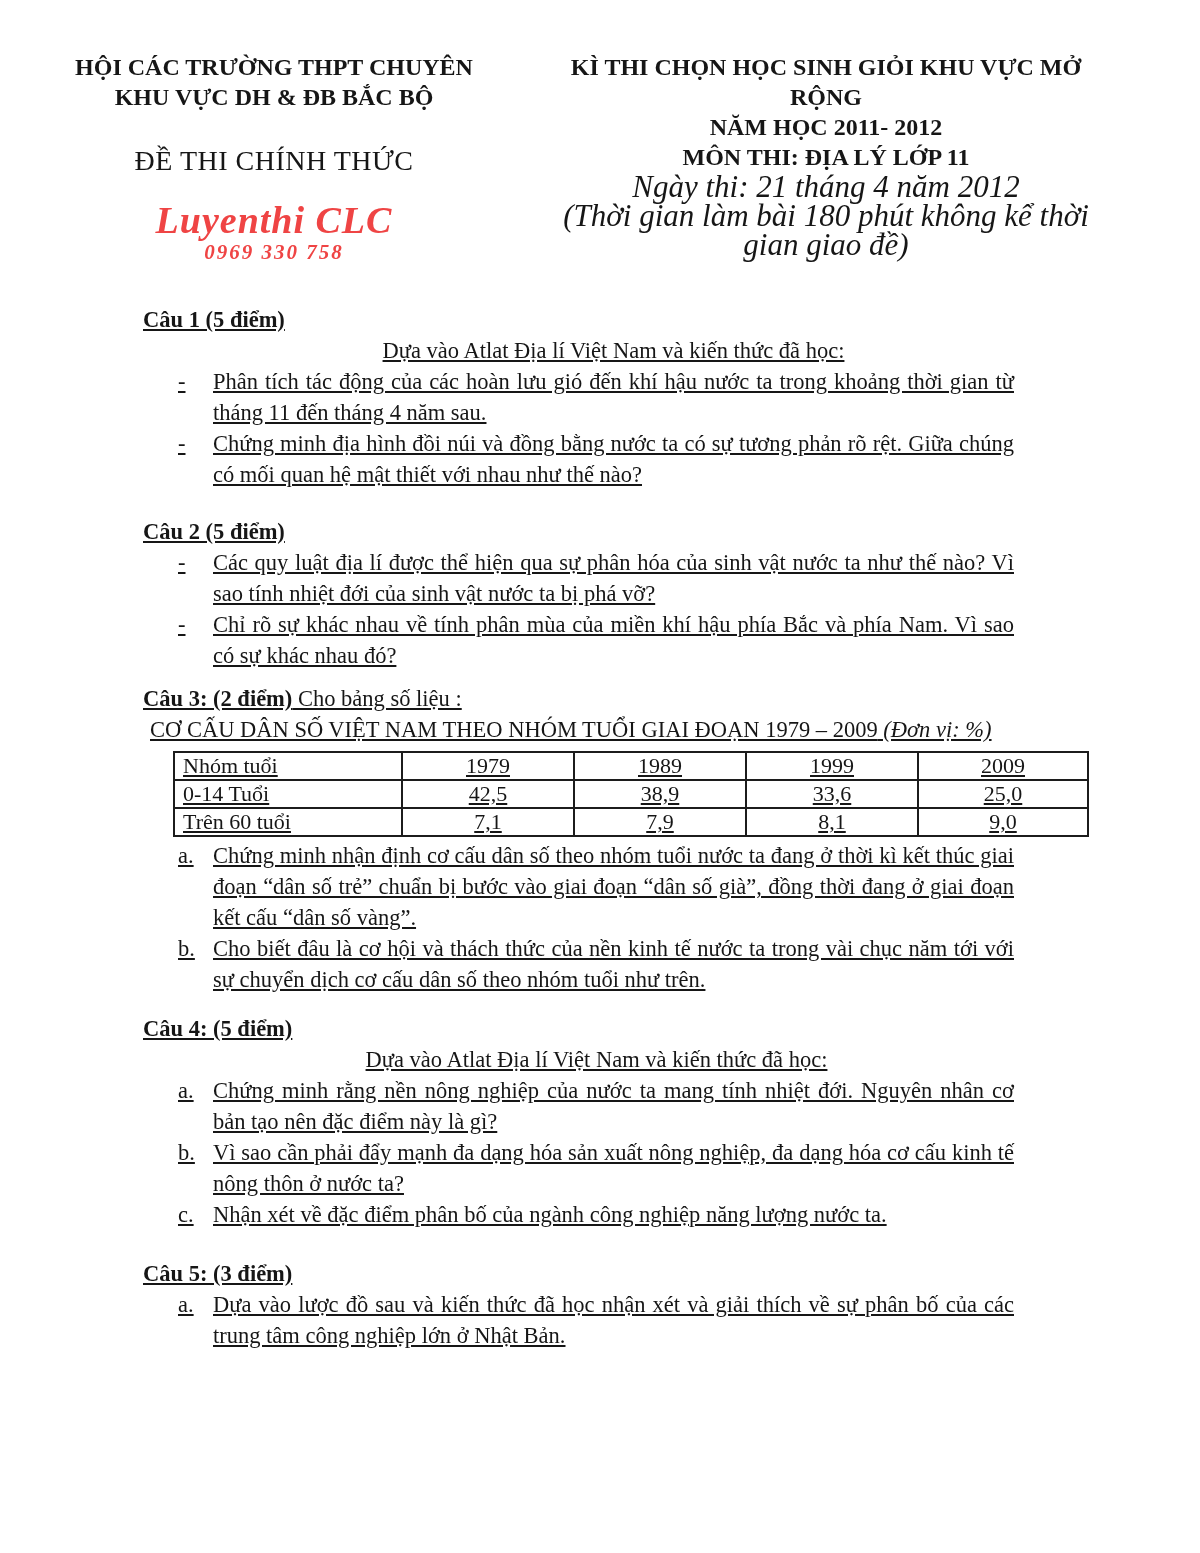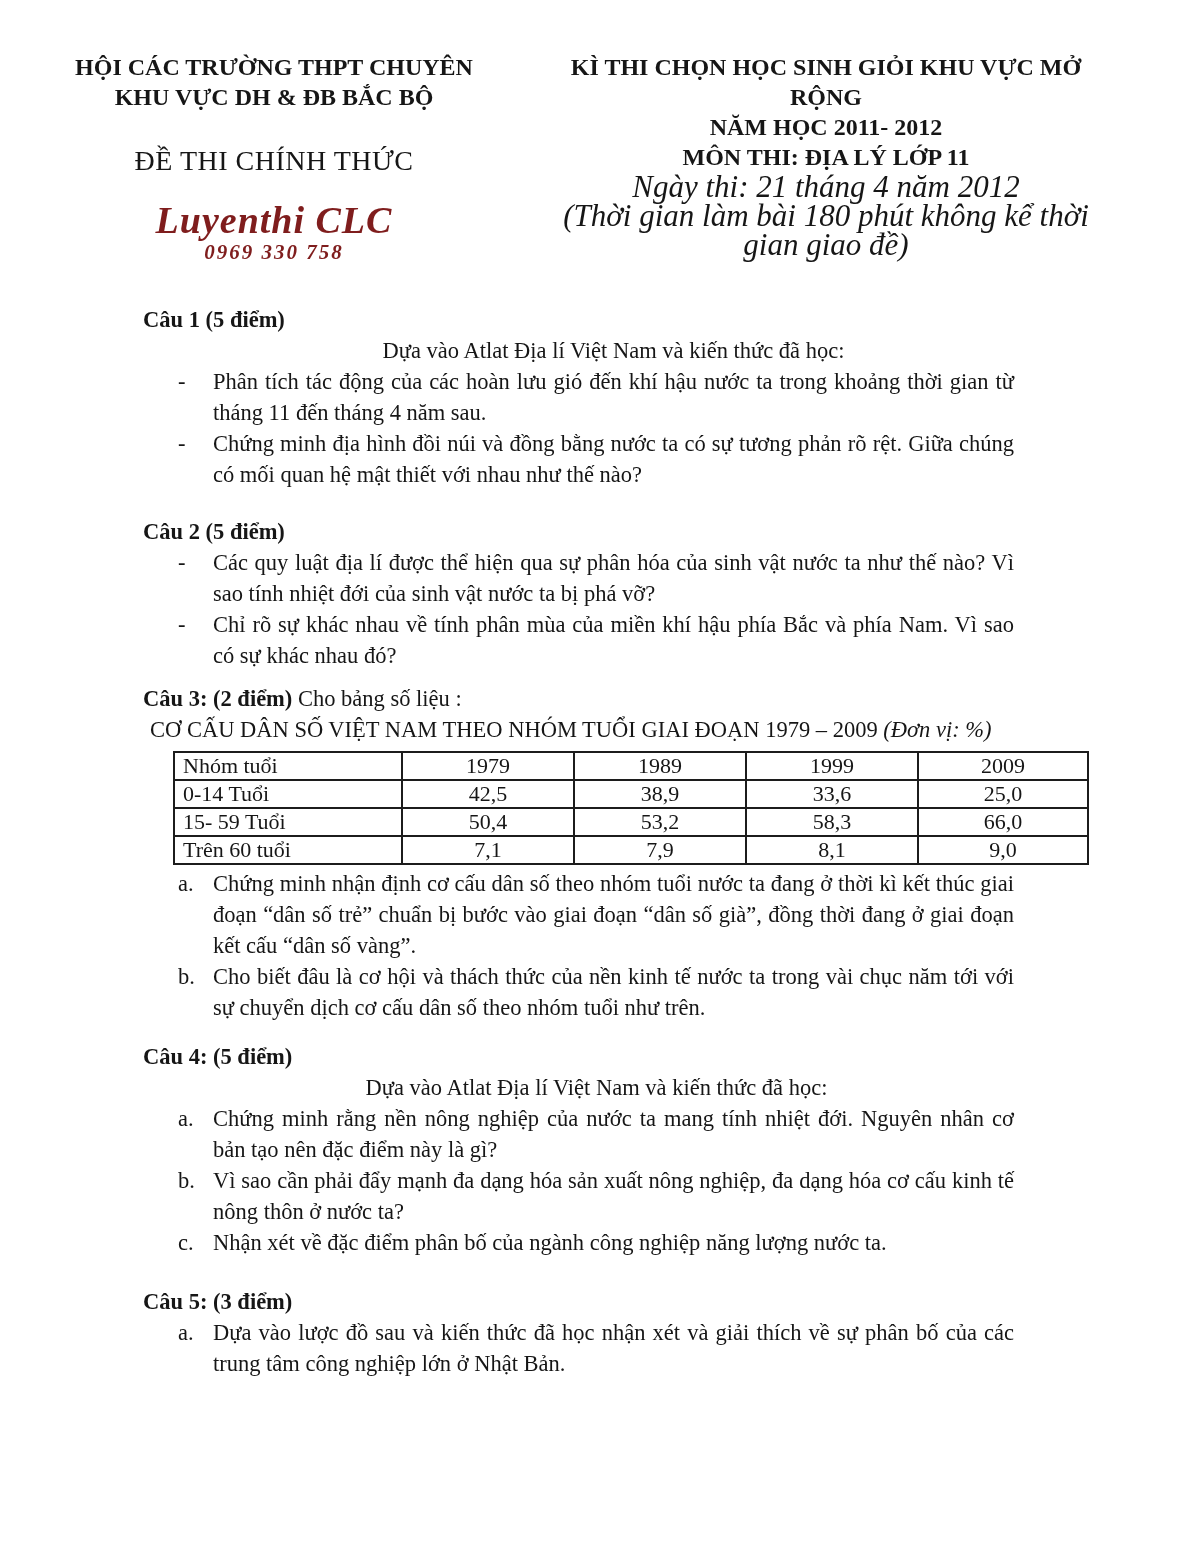--- a/index.html
+++ b/index.html
@@ -11,30 +11,31 @@
     font-family:"Liberation Serif","DejaVu Serif",serif;
     color:#161616;
     overflow:hidden;
   }
   
   .header{display:flex;padding-top:52px;}
   .h-left{flex:0 0 548px;width:548px;text-align:center;}
   .h-right{flex:1;text-align:center;padding-right:4px;}
   .bold-line{font-weight:700;font-size:24px;line-height:30px;}
   .exam-type{font-size:28px;line-height:30px;margin-top:34px;letter-spacing:.5px;}
-  .logo{margin-top:24px;color:#7f1d1d;font-style:italic;font-weight:700;}
+  .logo{margin-top:24px;color:#ef4444;font-style:italic;font-weight:700;}
   .logo-name{font-size:38px;line-height:40px;letter-spacing:1px;}
   .logo-phone{font-size:21px;line-height:24px;letter-spacing:2px;}
   .it-line{font-style:italic;font-weight:400;font-size:31px;line-height:29px;}
   
   .content{
     margin:40px 94px 0 143px;
     font-size:22.5px;
     line-height:31px;
     text-align:justify;
+    text-decoration:underline;
   }
   .q{margin-top:26px;}
   .q.m12{margin-top:12px;}
   .q.m18{margin-top:18px;}
   .q.m28{margin-top:28px;}
   .q-head{font-weight:700;text-align:left;}
   .q-head .reg{font-weight:400;}
   .intro{margin-left:70px;text-align:center;}
   .item{display:flex;padding-left:35px;}
   .item .marker{flex:0 0 35px;text-align:left;}
@@ -133,27 +134,20 @@
             <td class="num">2009</td>
           </tr>
           <tr>
             <td>0-14 Tuổi</td>
             <td class="num">42,5</td>
             <td class="num">38,9</td>
             <td class="num">33,6</td>
             <td class="num">25,0</td>
           </tr>
           <tr>
-            <td>15- 59 Tuổi</td>
-            <td class="num">50,4</td>
-            <td class="num">53,2</td>
-            <td class="num">58,3</td>
-            <td class="num">66,0</td>
-          </tr>
-          <tr>
             <td>Trên 60 tuổi</td>
             <td class="num">7,1</td>
             <td class="num">7,9</td>
             <td class="num">8,1</td>
             <td class="num">9,0</td>
           </tr>
         </tbody>
       </table>
       <div class="item">
         <span class="marker">a.</span>

